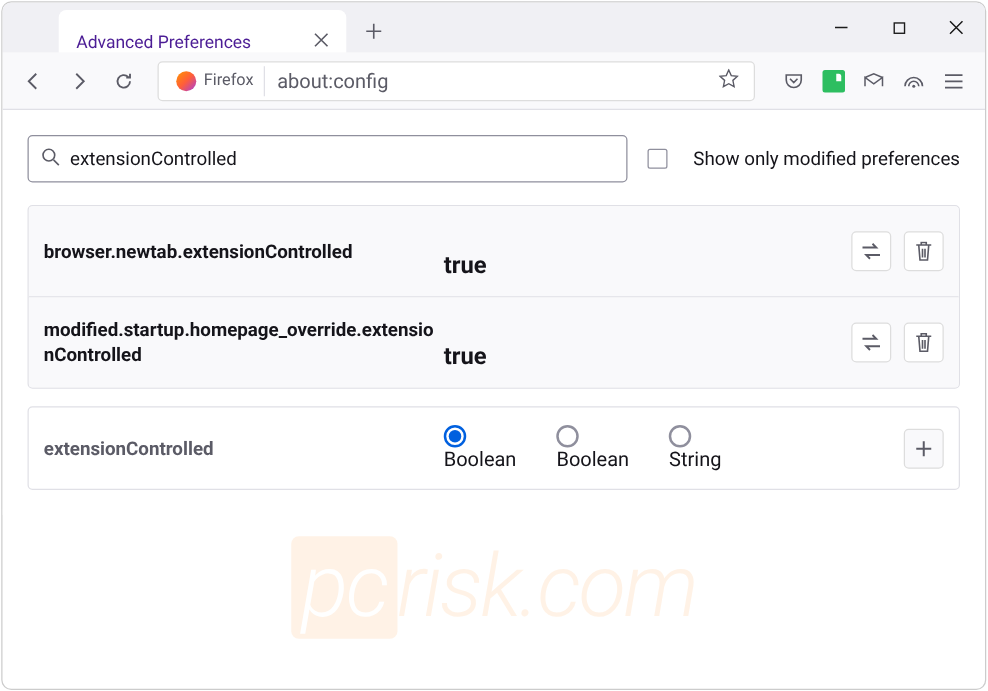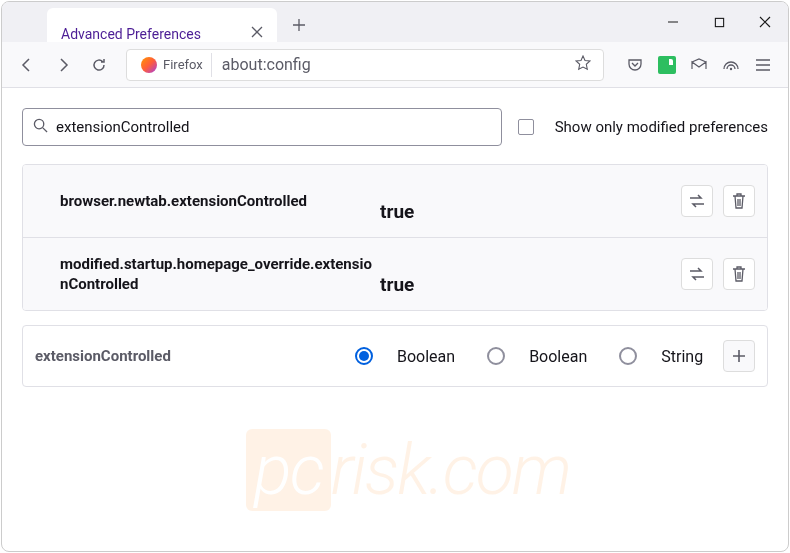--- a/index.html
+++ b/index.html
@@ -35,36 +35,36 @@
     .search-row { display: flex; gap: 16px; align-items: center; margin-bottom: 18px; }
     .search-box { flex: 1; max-width: 500px; height: 38px; border: 1px solid #8f8f9d; border-radius: 4px; display: flex; align-items: center; padding: 0 10px; gap: 8px; }
     .search-icon { color: #5b5b66; }
     .search-input { border: none; outline: none; font-size: 15px; flex: 1; color: #15141a; }
     .modified-only { display: flex; align-items: center; gap: 21px; font-size: 15px; color: #15141a; }
     .checkbox { width: 16px; height: 16px; border: 1px solid #8f8f9d; border-radius: 2px; }
     
     .prefs-table { border: 1px solid #e0e0e6; border-radius: 4px; overflow: hidden; }
     .pref-row { display: flex; align-items: center; padding: 14px 12px; border-bottom: 1px solid #e0e0e6; background: #f9f9fb; }
     .pref-row:last-child { border-bottom: none; }
-    .pref-name { font-weight: 700; font-size: 15px; color: #15141a; width: 320px; word-break: break-all; line-height: 1.35; padding-right: 8px; margin-left: 25px; }
+    .pref-name { font-weight: 700; font-size: 15px; color: #15141a; width: 320px; word-break: break-all; line-height: 1.35; padding-right: 8px; }
     .pref-value { font-weight: 700; font-size: 19px; color: #15141a; flex: 1; margin-top: 21px; }
     .row-actions { display: flex; gap: 10px; }
     .action-btn { width: 32px; height: 32px; border: 1px solid #ddd; border-radius: 4px; background: #fff; display: flex; align-items: center; justify-content: center; cursor: pointer; color: #5b5b66; }
     
     .add-row { display: flex; align-items: center; padding: 14px 12px; border: 1px solid #e0e0e6; border-radius: 4px; margin-top: 14px; }
     .add-name { font-weight: 700; font-size: 15px; color: #5b5b66; width: 320px; }
     .type-options { display: flex; gap: 32px; flex: 1; align-items: center; }
-    .radio-opt { display: flex; gap: 24px; font-size: 16px; color: #15141a; }
+    .radio-opt { display: flex; gap: 0; font-size: 16px; color: #15141a; flex-direction: column; }
     .radio { width: 18px; height: 18px; border: 2px solid #8f8f9d; border-radius: 50%; position: relative; }
     .radio.checked { border-color: #0060df; }
     .radio.checked::after { content: ''; position: absolute; top: 2px; left: 2px; width: 10px; height: 10px; background: #0060df; border-radius: 50%; }
     .add-btn { width: 32px; height: 32px; border: 1px solid #ddd; border-radius: 4px; background: #f9f9fb; display: flex; align-items: center; justify-content: center; cursor: pointer; color: #5b5b66; font-size: 20px; }
     
     
-    .watermark { position: absolute; bottom: 40px; left: 50%; transform: translate(-50%, 0); font-size: 70px; font-style: italic; font-weight: 300; color: rgba(255, 150, 50, 0.12); letter-spacing: -2px; pointer-events: none; white-space: nowrap; margin-left: 13px; }
+    .watermark { position: absolute; bottom: 40px; left: 50%; transform: translate(-50%, 0); font-size: 70px; font-style: italic; font-weight: 300; color: rgba(255, 150, 50, 0.12); letter-spacing: -2px; pointer-events: none; white-space: nowrap; }
     .watermark .pc { background: rgba(255, 150, 50, 0.12); color: #fff; padding: 0 8px; border-radius: 6px; }
   </style>
 </head>
 <body>
 
 <div class="window-frame">
 
   <div class="tab-bar">
     <div class="tab">
       <span>Advanced Preferences</span>

